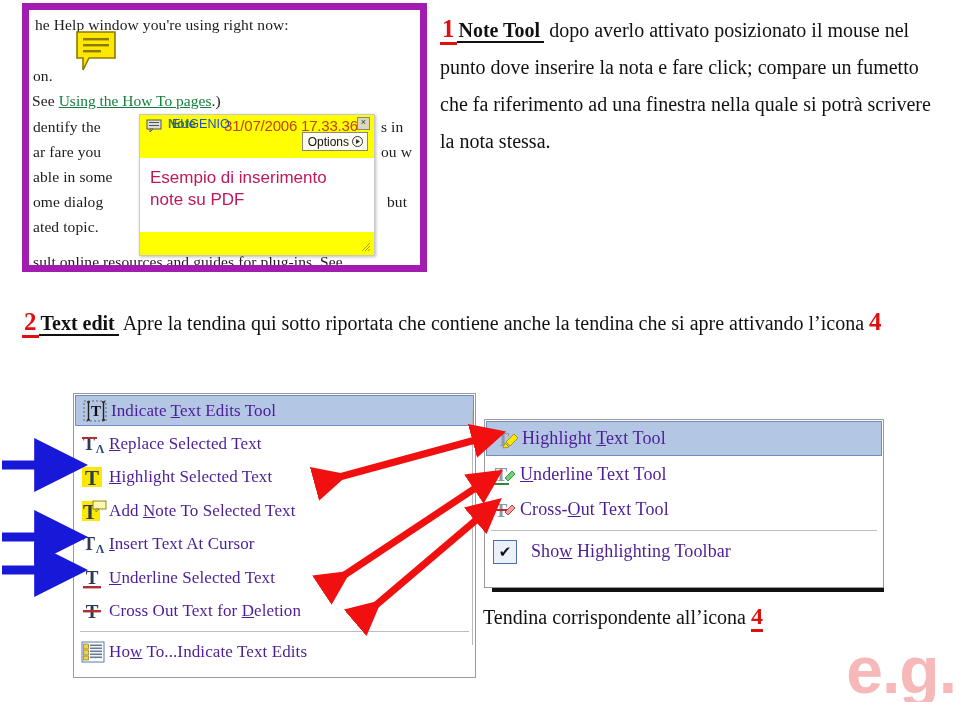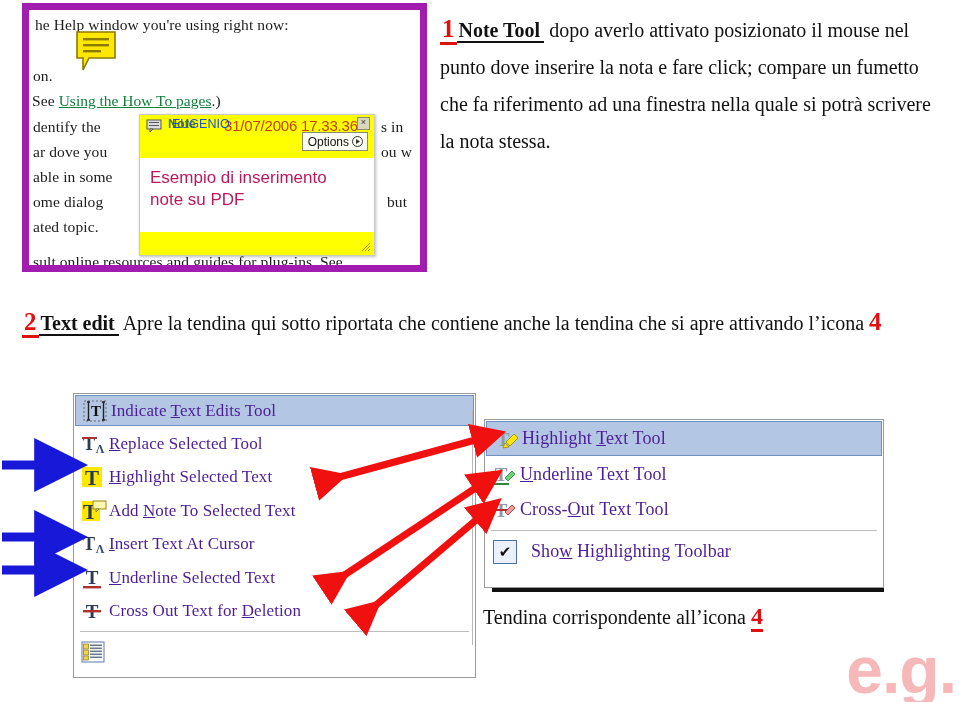--- a/index.html
+++ b/index.html
@@ -154,21 +154,21 @@
     </svg>
   </div>
 
   <div class="abs doc-text" style="left:4px;top:57px;">on.</div>
 
   <div class="abs" style="left:3px;top:82px;white-space:nowrap;">
     <span class="doc-text">See </span><span class="doc-link">Using the How To pages</span><span class="doc-text">.)</span>
   </div>
 
   <div class="abs doc-text" style="left:4px;top:108px;">dentify the </div>
-  <div class="abs doc-text" style="left:4px;top:133px;">ar dove you</div>
+  <div class="abs doc-text" style="left:4px;top:133px;">ar fare you</div>
   <div class="abs doc-text" style="left:4px;top:158px;">able in some</div>
   <div class="abs doc-text" style="left:4px;top:183px;">ome dialog</div>
   <div class="abs doc-text" style="left:4px;top:208px;">ated topic.</div>
   <div class="abs doc-text" style="left:4px;top:243px;">sult online resources and guides for plug-ins. See</div>
 
   <div class="abs doc-text faded" style="left:115px;top:108px;">various buttons, icons, and controls</div>
   <div class="abs doc-text faded" style="left:118px;top:133px;">u place the pointer over the items</div>
   <div class="abs doc-text faded" style="left:118px;top:158px;">e dialog boxes.</div>
   <div class="abs doc-text faded" style="left:115px;top:183px;">boxes. When you click these Help</div>
 
@@ -233,21 +233,21 @@
   </div>
 
   <div class="menu-row">
     <span class="menu-icon">
       <svg width="30" height="26" viewBox="0 0 30 26">
         <text x="10" y="19" font-family="Liberation Serif, serif" font-size="18" font-weight="bold" fill="#2b3a55" text-anchor="middle">T</text>
         <rect x="3" y="6" width="15" height="2" fill="#b03030"></rect>
         <text x="21" y="22" font-family="Liberation Serif, serif" font-size="12" font-weight="bold" fill="#2b4a78" text-anchor="middle">Λ</text>
       </svg>
     </span>
-    <span class="menu-label"><span></span><u>R</u><span>eplace Selected Tool</span></span>
+    <span class="menu-label"><span></span><u>R</u><span>eplace Selected Text</span></span>
   </div>
 
   <div class="menu-row">
     <span class="menu-icon">
       <svg width="30" height="26" viewBox="0 0 30 26">
         <rect x="3" y="3" width="20" height="20" fill="#ffe800"></rect>
         <text x="13" y="21" font-family="Liberation Serif, serif" font-size="21" font-weight="bold" fill="#2b3a55" text-anchor="middle">T</text>
       </svg>
     </span>
     <span class="menu-label"><span></span><u>H</u><span>ighlight Selected Text</span></span>
@@ -304,20 +304,21 @@
         <rect x="4.5" y="5" width="5" height="5" fill="#f2d24a" stroke="#8a7a20" stroke-width=".7"></rect>
         <rect x="4.5" y="11" width="5" height="5" fill="#f2d24a" stroke="#8a7a20" stroke-width=".7"></rect>
         <rect x="4.5" y="17" width="5" height="4" fill="#f2d24a" stroke="#8a7a20" stroke-width=".7"></rect>
         <rect x="11" y="5.5" width="12" height="1.6" fill="#6a7a90"></rect>
         <rect x="11" y="8.5" width="12" height="1.6" fill="#6a7a90"></rect>
         <rect x="11" y="11.5" width="12" height="1.6" fill="#6a7a90"></rect>
         <rect x="11" y="14.5" width="12" height="1.6" fill="#6a7a90"></rect>
         <rect x="11" y="17.5" width="12" height="1.6" fill="#6a7a90"></rect>
       </svg>
     </span>
+    <span class="menu-label"><span>Ho</span><u>w</u><span> To...Indicate Text Edits</span></span>
   </div>
 </div>
 
 <div class="abs vsep-line"></div>
 
 <div class="abs" id="right-menu">
 
   <div class="menu-row selected">
     <span class="menu-icon">
       <svg width="30" height="26" viewBox="0 0 30 26">

